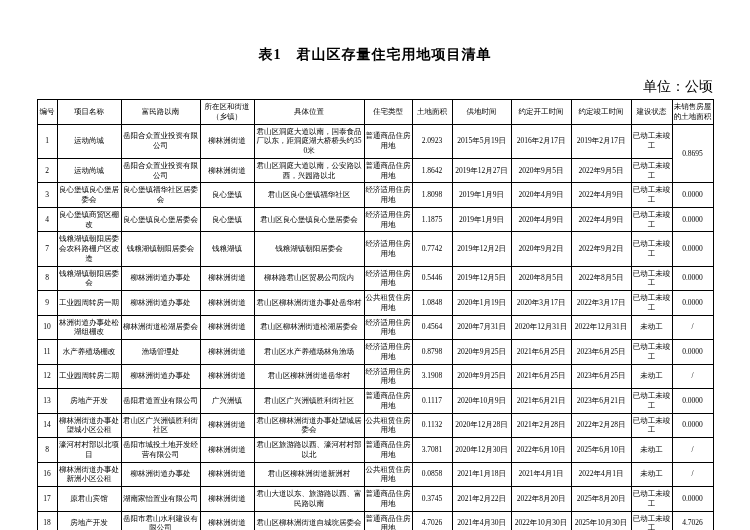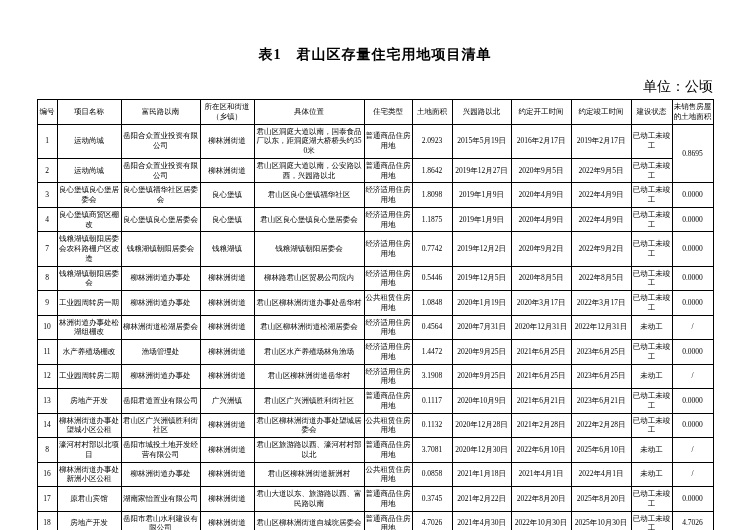--- a/index.html
+++ b/index.html
@@ -75,21 +75,21 @@
   </colgroup>
   <thead>
     <tr>
         <th>编号</th>
         <th>项目名称</th>
         <th>富民路以南</th>
         <th>所在区和街道（乡镇）</th>
         <th>具体位置</th>
         <th>住宅类型</th>
         <th>土地面积</th>
-        <th>兴园路以北</th>
+        <th>供地时间</th>
         <th>约定开工时间</th>
         <th>约定竣工时间</th>
         <th>建设状态</th>
         <th>未销售房屋的土地面积</th>
       </tr>
   </thead>
   <tbody>
       <tr>
         <td>1</td>
         <td>运动尚城</td>
@@ -201,21 +201,21 @@
         <td>未动工</td>
         <td>/</td>
       </tr>
       <tr>
         <td>11</td>
         <td>水产养殖场棚改</td>
         <td>渔场管理处</td>
         <td>柳林洲街道</td>
         <td>君山区水产养殖场林角渔场</td>
         <td>经济适用住房用地</td>
-        <td>1.4472</td>
+        <td>0.8798</td>
         <td>2020年9月25日</td>
         <td>2021年6月25日</td>
         <td>2023年6月25日</td>
         <td>已动工未竣工</td>
         <td>0.0000</td>
       </tr>
       <tr>
         <td>12</td>
         <td>工业园周转房二期</td>
         <td>柳林洲街道办事处</td>

